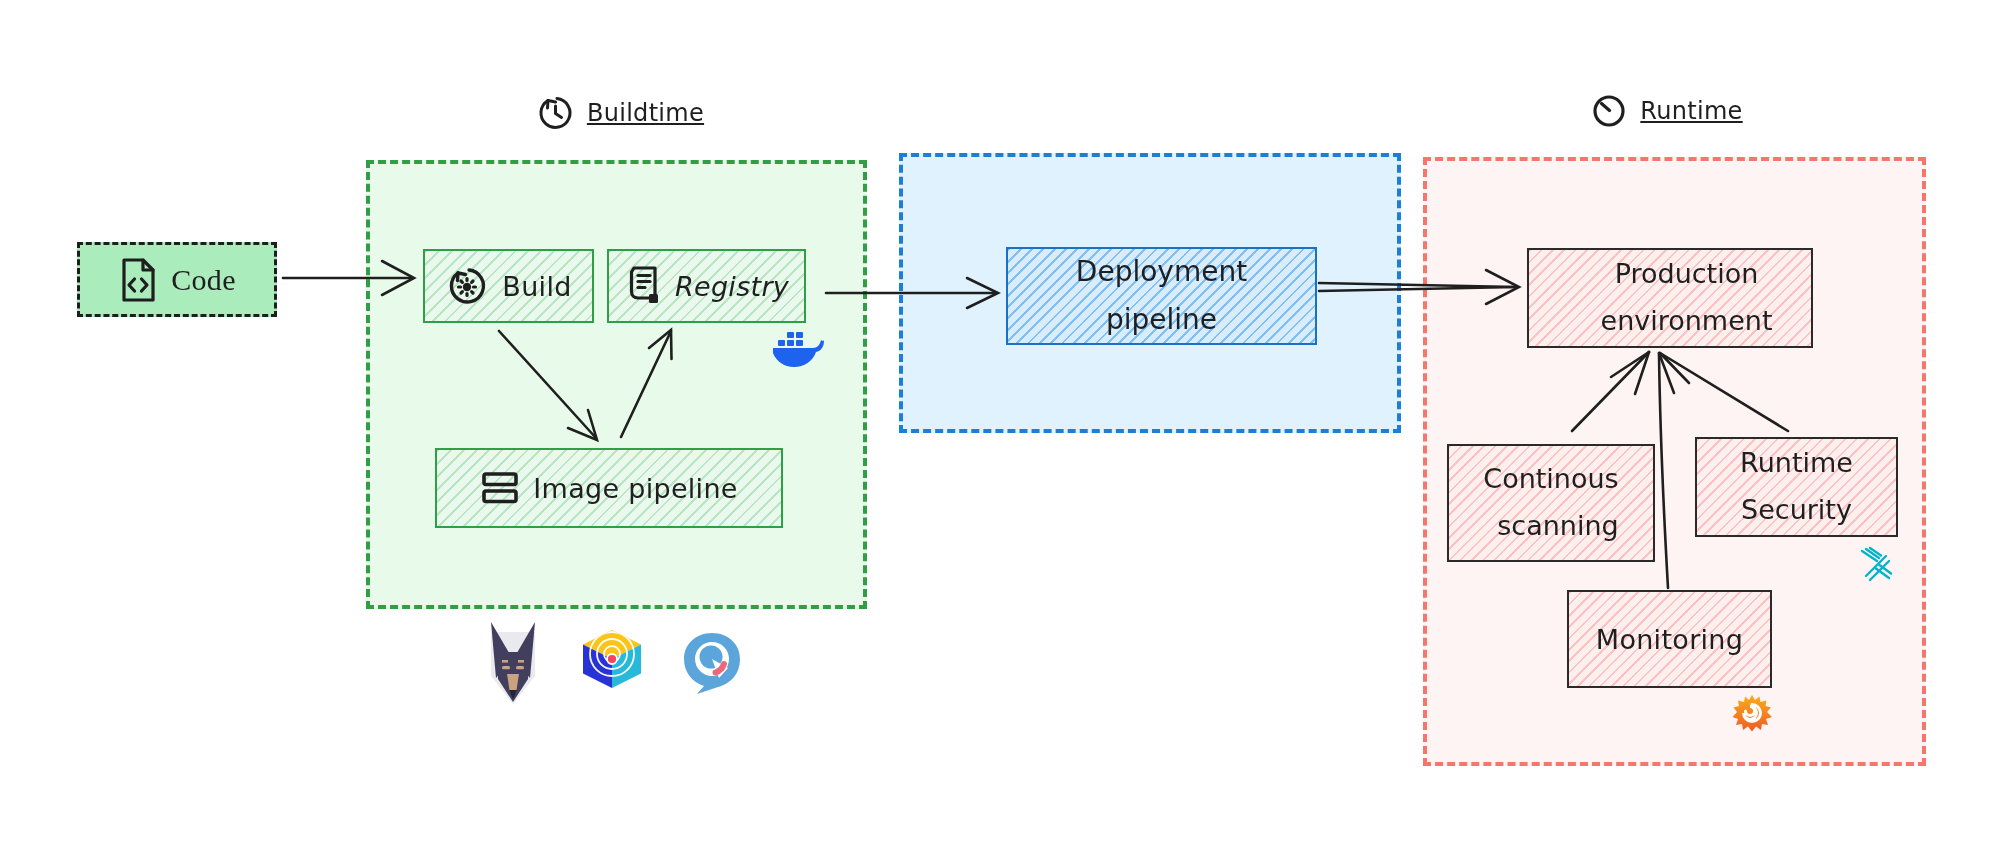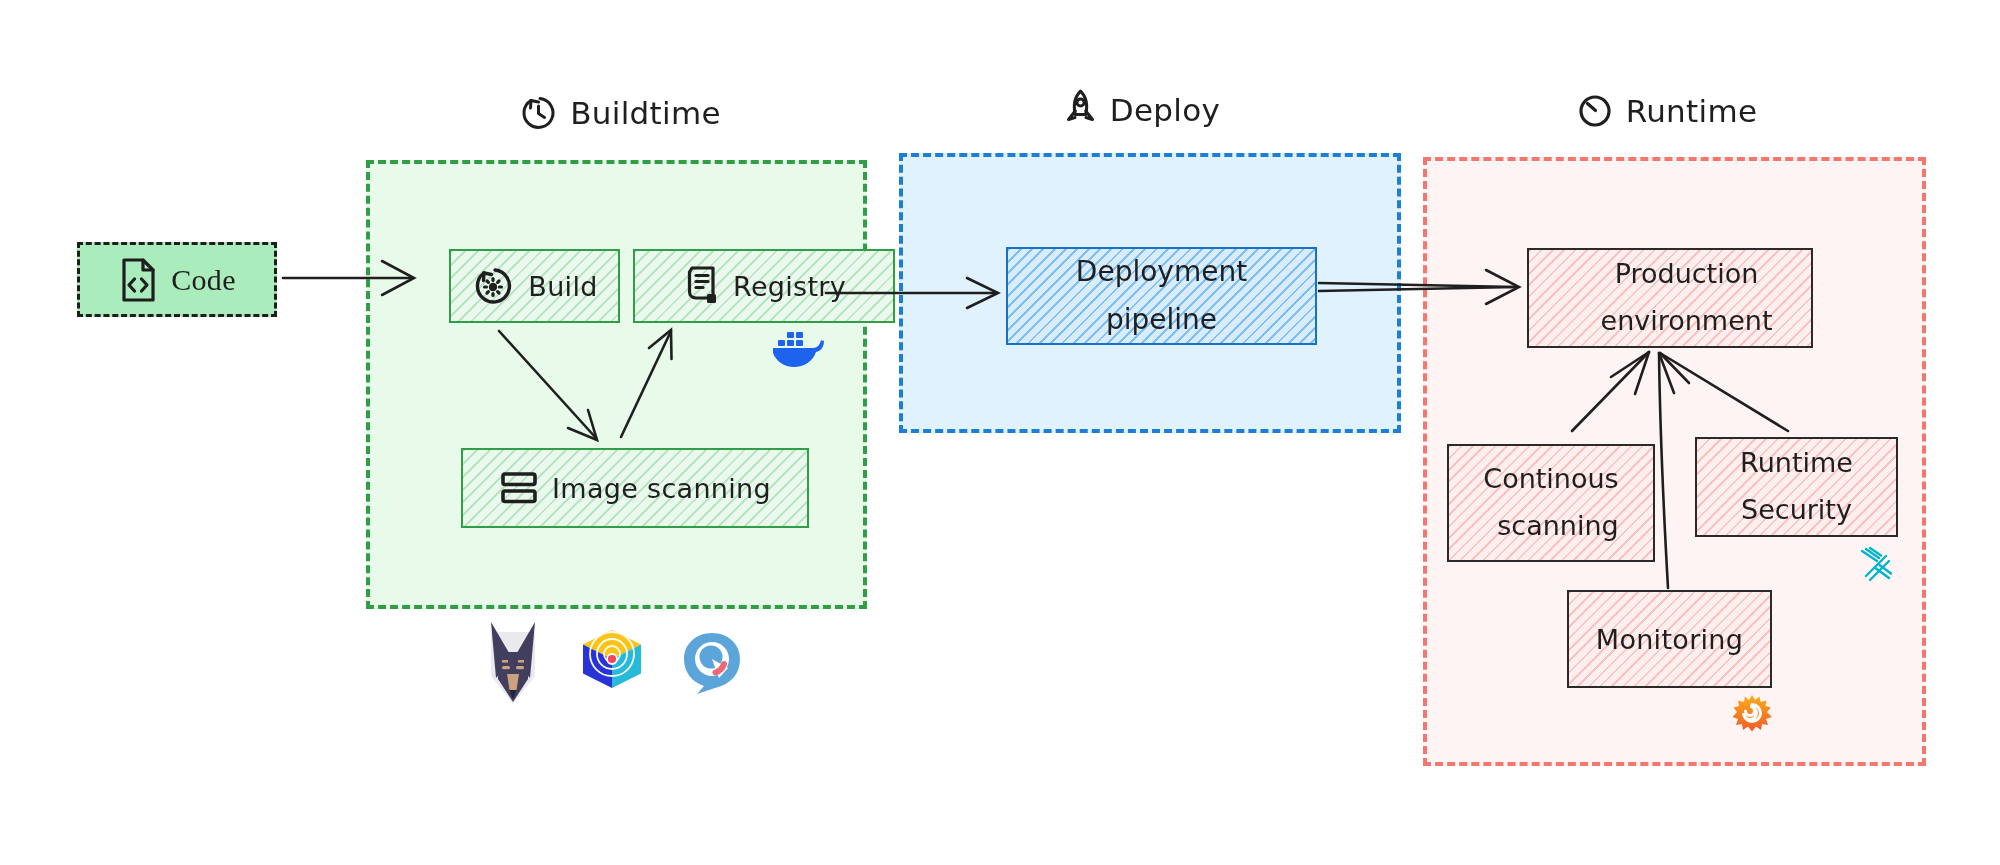--- a/index.html
+++ b/index.html
@@ -21,39 +21,38 @@
   
   .container-green { border: 4px dashed #2f9e44; background: rgba(178,242,187,0.30); }
   .container-blue  { border: 4px dashed #1c7ed6; background: rgba(165,216,255,0.33); }
   .container-red   { border: 4px dashed #f4766c; background: rgba(255,201,201,0.20); }
 
   
   .hatch-green {
     border: 2.5px solid #2f9e44;
     background: repeating-linear-gradient(135deg,
       rgba(64,192,87,0.30) 0 2px, rgba(64,192,87,0) 2px 9px), #eaf8ee;
-    margin-left: 26px;
   }
   .hatch-blue {
     border: 2.5px solid #1971c2;
     background: repeating-linear-gradient(135deg,
       rgba(51,154,240,0.55) 0 2px, rgba(51,154,240,0) 2px 8px), #d9ecfc;
   }
   .hatch-pink {
     border: 2.5px solid #2a2a2a;
     background: repeating-linear-gradient(135deg,
       rgba(250,140,140,0.45) 0 1.8px, rgba(250,140,140,0) 1.8px 8px), #fdefee;
   }
 
   .code-box { background: #abecbc; border: 3.5px dashed #1e1e1e; }
 
   .hdr {
     position: absolute; display: flex; align-items: center; justify-content: center; gap: 13px;
   }
-  .hdr .t { font-size: 31px; font-weight: 500; letter-spacing: .3px; white-space: nowrap; }
+  .hdr .t { font-size: 24px; font-weight: 500; letter-spacing: .3px; white-space: nowrap; text-decoration: underline; }
 
   svg { display: block; }
   .arrows { position: absolute; left: 0; top: 0; pointer-events: none; }
 </style>
 </head>
 <body>
 
 <div class="stage">
 
   <div class="hdr" style="left:485px; top:86px; width:270px; height:54px;">
@@ -61,31 +60,20 @@
       <svg width="38" height="38" viewBox="0 0 38 38" fill="none" stroke="#1f1f1f" stroke-width="3" stroke-linecap="round" stroke-linejoin="round">
         <path d="M12 6.5 A14.5 14.5 0 1 0 21 4.5"></path>
         <path d="M12 6.5 L11.5 14"></path>
           <path d="M12 6.5 L19.5 8"></path>
         <path d="M19.5 12 V19.5 L25.5 23.5"></path>
       </svg>
     </span>
     <span class="t">Buildtime</span>
   </div>
 
-  <div class="hdr" style="left:1022px; top:82px; width:240px; height:56px;">
-    <span>
-      <svg width="33" height="44" viewBox="0 0 33 44" fill="none" stroke="#1f1f1f" stroke-width="3" stroke-linecap="round" stroke-linejoin="round">
-        <path d="M16.5 3 C22 8.5 24 16.5 21.8 26.5 H11.2 C9 16.5 11 8.5 16.5 3 Z"></path>
-        <circle cx="16.5" cy="14.5" r="3.6"></circle>
-        <path d="M11.2 23 L4.5 31.5 L11 29.5"></path>
-        <path d="M21.8 23 L28.5 31.5 L22 29.5"></path>
-      </svg>
-    </span>
-    <span class="t">Deploy</span>
-  </div>
 
   <div class="hdr" style="left:1548px; top:84px; width:238px; height:54px;">
     <span>
       <svg width="36" height="36" viewBox="0 0 36 36" fill="none" stroke="#1f1f1f" stroke-width="3.2" stroke-linecap="round">
         <circle cx="18" cy="18" r="14"></circle>
         <path d="M18.5 17.5 L10.5 10.5"></path>
       </svg>
     </span>
     <span class="t">Runtime</span>
   </div>
@@ -121,41 +109,41 @@
           <path d="M17.4 18.4 L16 17"></path>
             <path d="M26.6 27.6 L28 29"></path>
           <path d="M26.6 18.4 L28 17"></path>
             <path d="M17.4 27.6 L16 29"></path>
         </g>
       </svg>
     </span>
     <span class="lbl">Build</span>
   </div>
 
-  <div class="node hatch-green" style="left:607px; top:249px; width:262px; height:74px;">
+  <div class="node hatch-green" style="left:607px; top:249px; width:199px; height:74px;font-style:italic;">
     <span>
       <svg width="38" height="44" viewBox="0 0 38 44" fill="none" stroke="#1f1f1f" stroke-width="3.2" stroke-linecap="round" stroke-linejoin="round">
         <path d="M10 4 H31 V34 H14 C10 34 7.5 31 7.5 27.5 V8 Z"></path>
         <path d="M14 11.5 H26"></path>
           <path d="M14 17.5 H26"></path>
           <path d="M14 23.5 H21"></path>
         <rect x="25" y="30" width="9" height="9" rx="1.5" fill="#1f1f1f" stroke="none"></rect>
       </svg>
     </span>
     <span class="lbl">Registry</span>
   </div>
 
   <div class="node hatch-green" style="left:435px; top:448px; width:348px; height:80px;">
     <span>
       <svg width="40" height="34" viewBox="0 0 40 34" fill="none" stroke="#1f1f1f" stroke-width="3.6" stroke-linejoin="round">
         <rect x="4" y="3" width="32" height="10.5" rx="2"></rect>
         <rect x="4" y="20" width="32" height="10.5" rx="2"></rect>
       </svg>
     </span>
-    <span class="lbl">Image scanning</span>
+    <span class="lbl">Image pipeline</span>
   </div>
 
   <div class="abs" style="left:772px; top:328px;">
     <svg width="52" height="40" viewBox="0 0 52 40">
       <g fill="#1d63ed">
         <rect x="6" y="12" width="7" height="6" rx="1"></rect>
         <rect x="15" y="12" width="7" height="6" rx="1"></rect>
         <rect x="24" y="12" width="7" height="6" rx="1"></rect>
         <rect x="15" y="4" width="7" height="6" rx="1"></rect>
         <rect x="24" y="4" width="7" height="6" rx="1"></rect>

